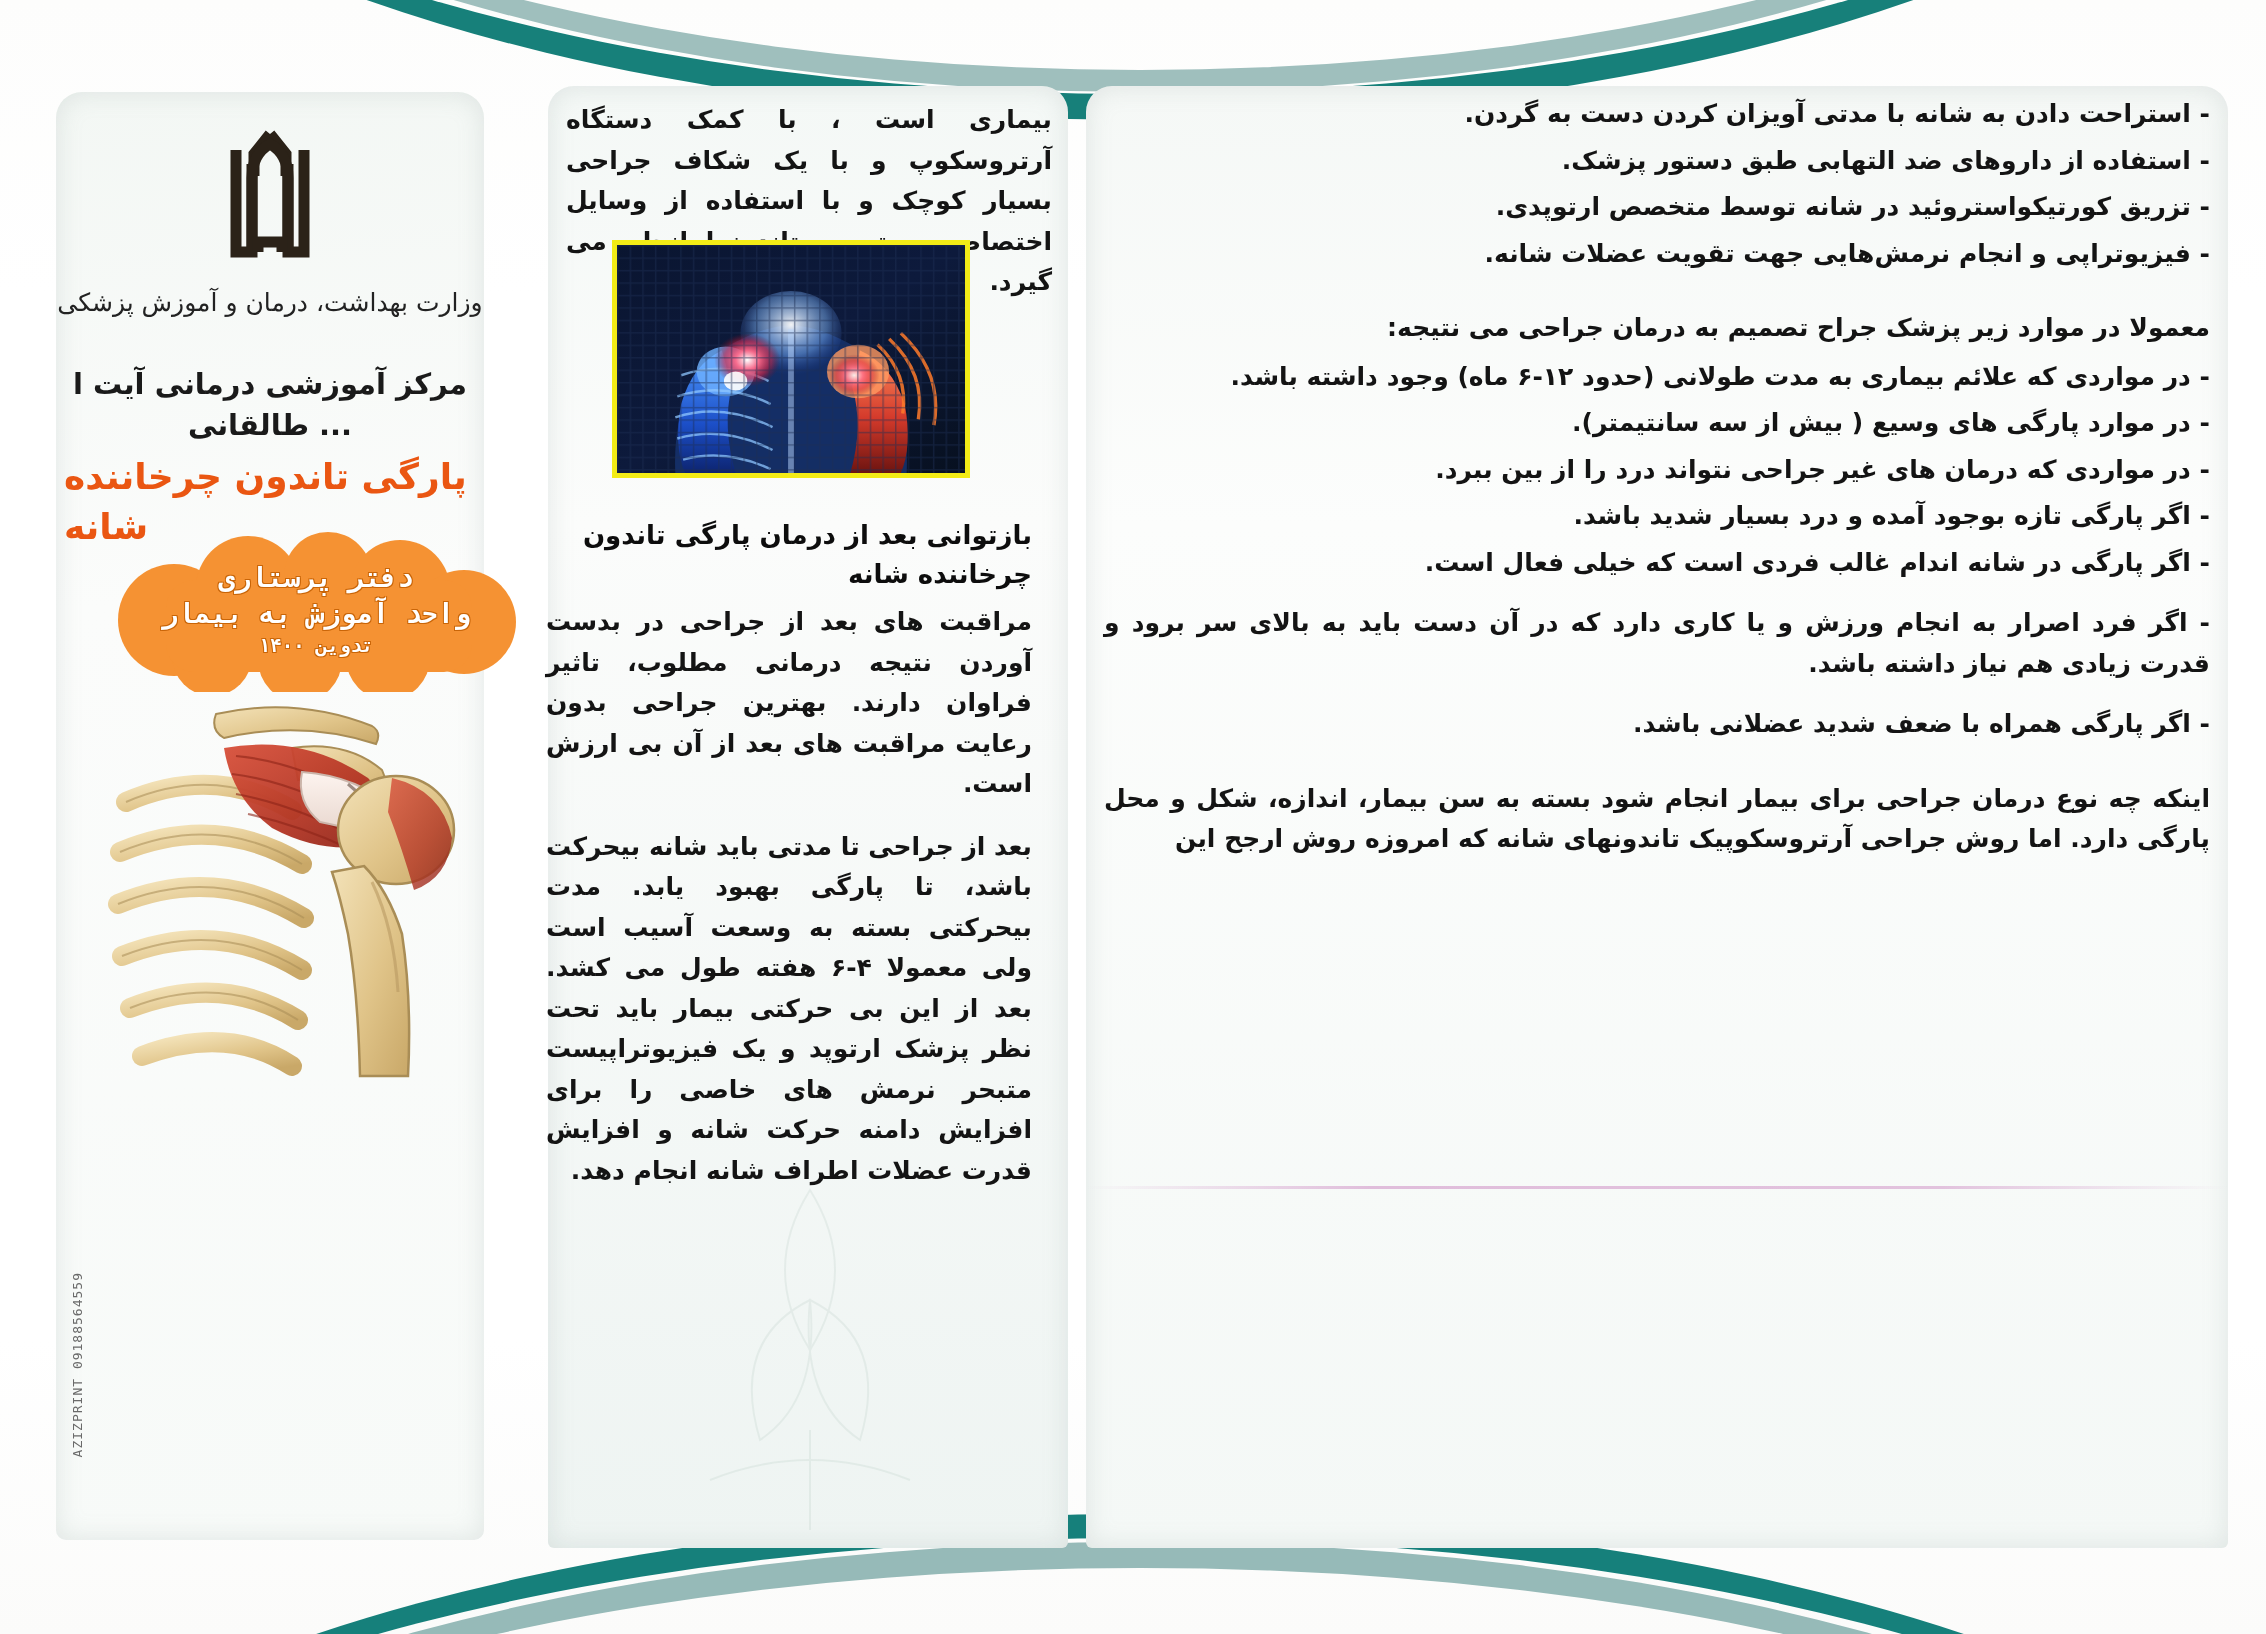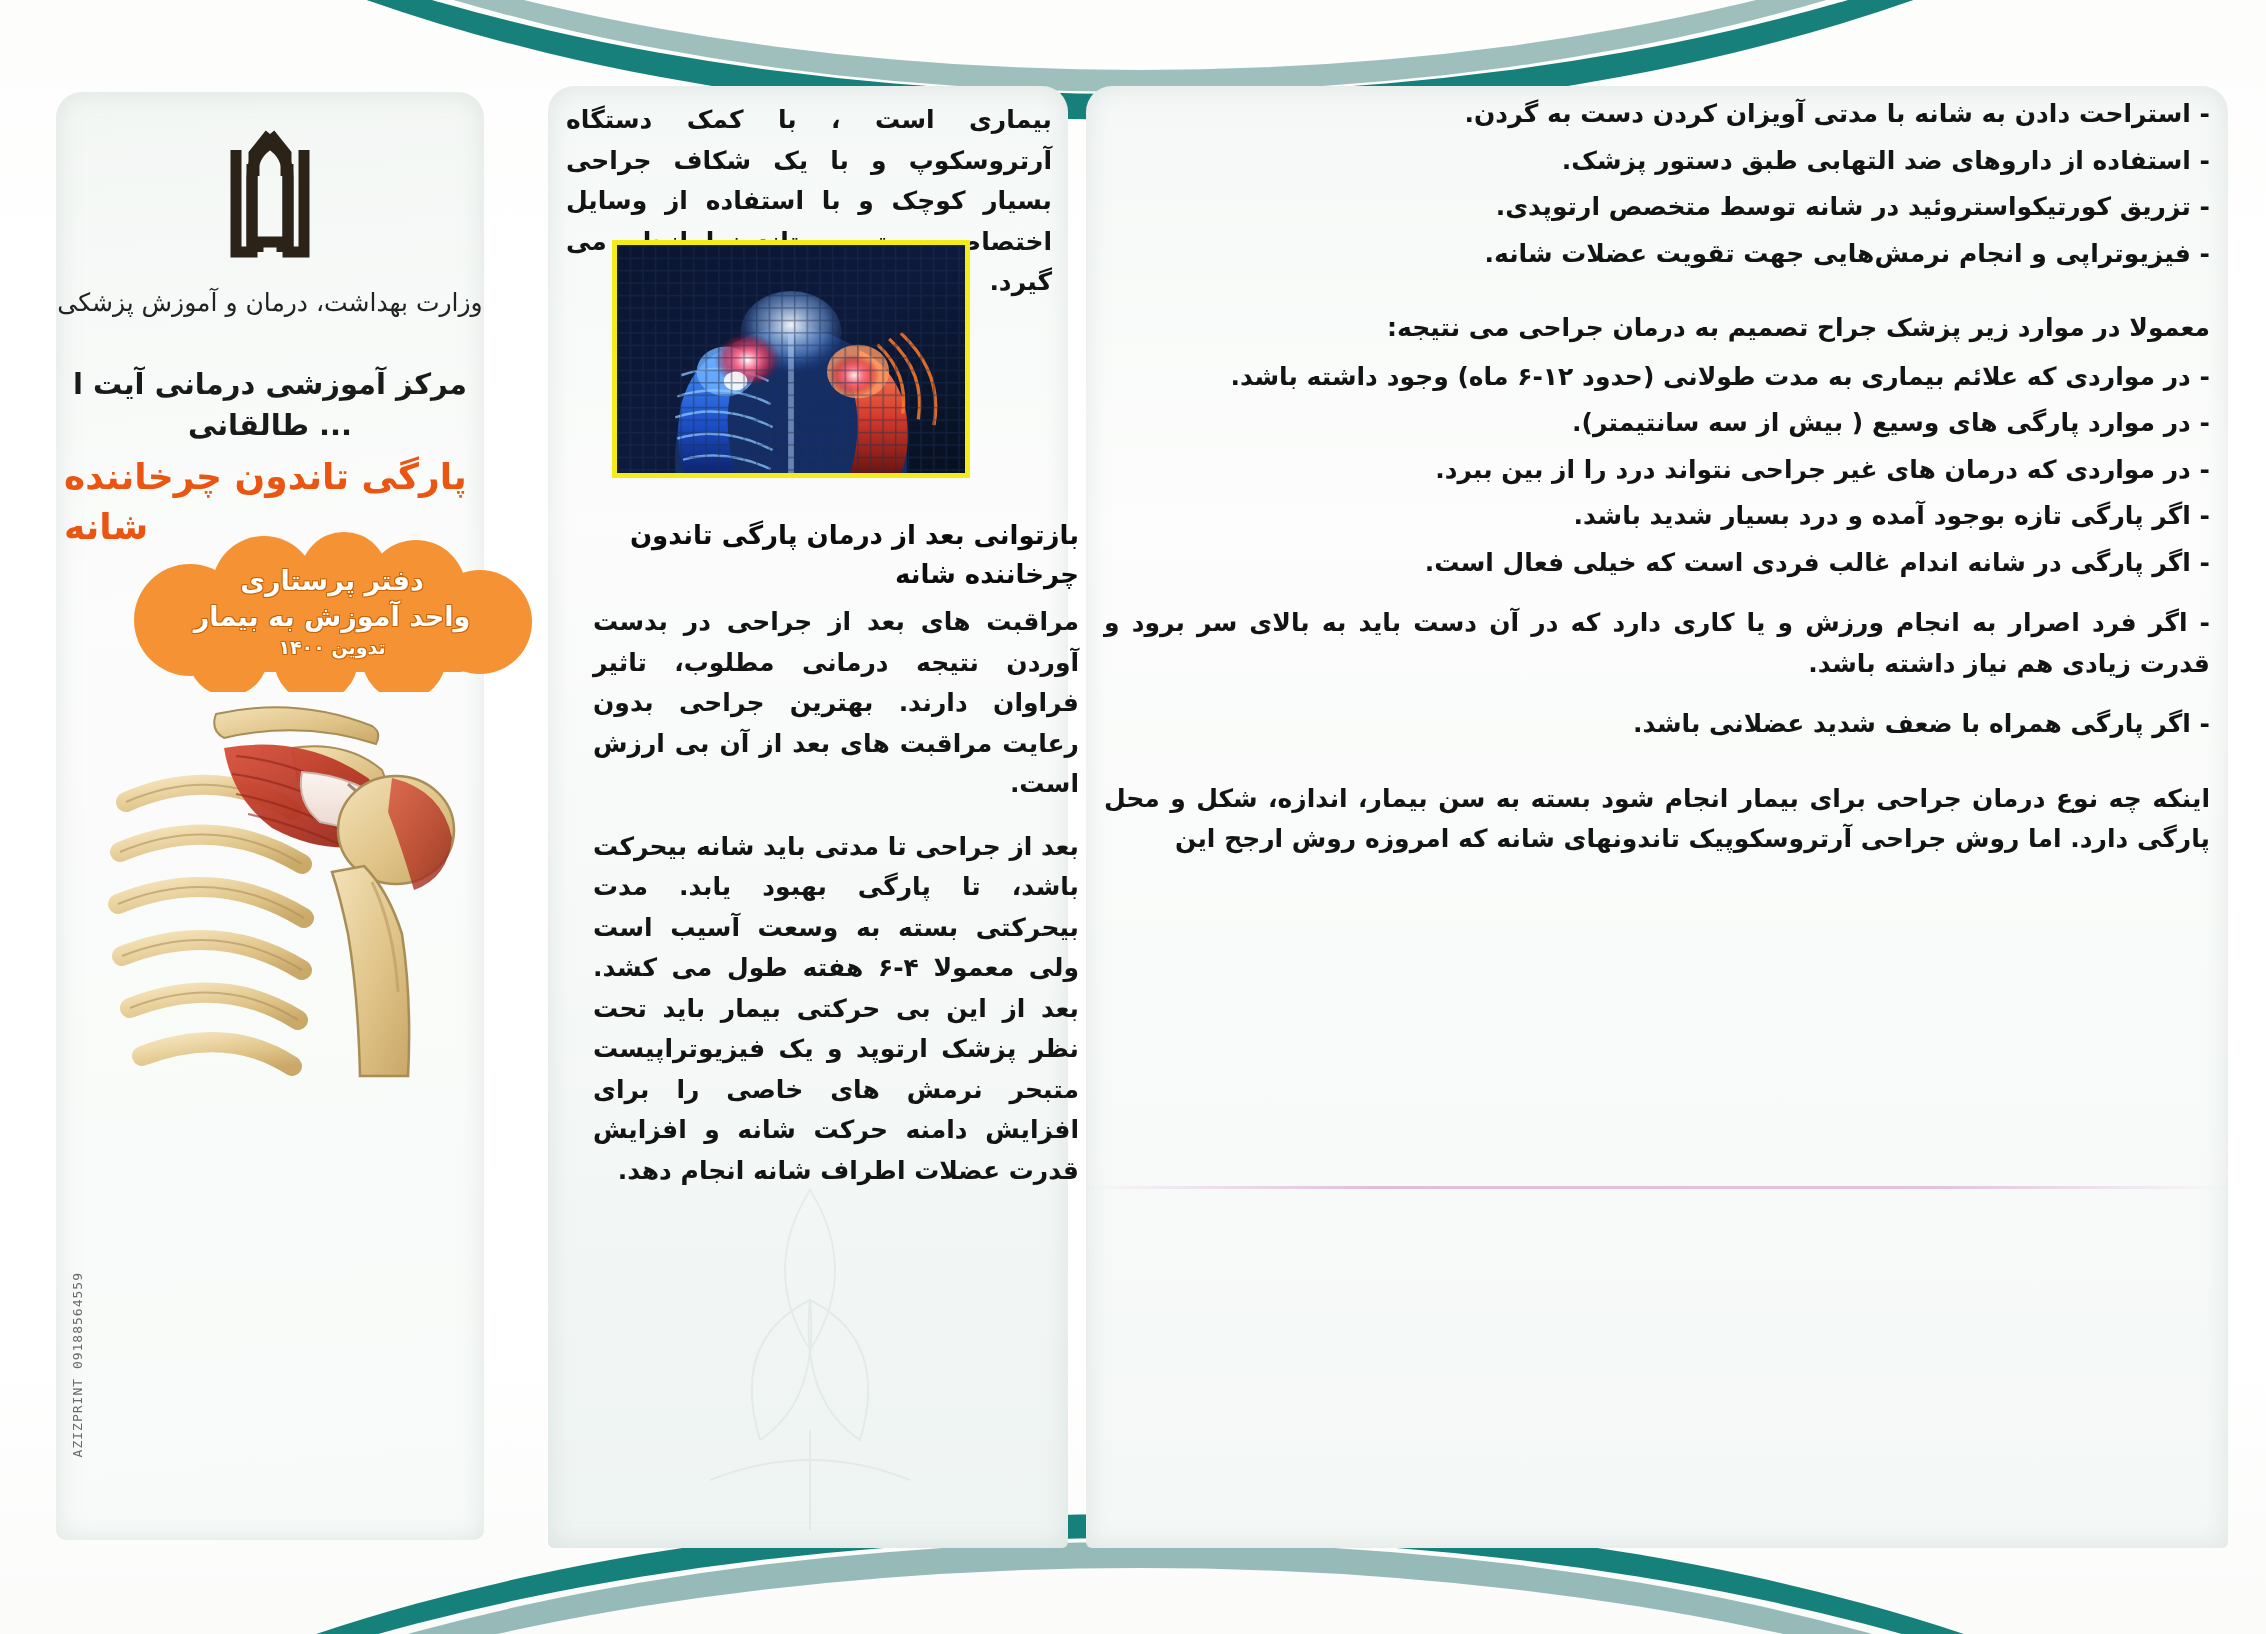--- a/index.html
+++ b/index.html
@@ -120,24 +120,25 @@
     font-size: 36px;
     font-weight: bold;
     color: #ea5612;
     direction: rtl;
     line-height: 1.4;
   }
 
   
   .cloud-badge {
     position: absolute;
-    left: 76px;
+    left: 60px;
     top: 440px;
     width: 400px;
     height: 160px;
+    font-family: Liberation Mono, monospace;
   }
   .cloud-badge svg { position:absolute; inset:0; width:100%; height:100%; }
   .cloud-text {
     position: absolute;
     inset: 0;
     display: flex;
     flex-direction: column;
     align-items: center;
     justify-content: center;
     direction: rtl;
@@ -177,21 +178,21 @@
   }
 
   
   .col-text {
     position: absolute;
     direction: rtl;
     text-align: justify;
     color: #111;
   }
   .col-mid-top  { left: 566px;  top: 100px; width: 486px; }
-  .col-mid-bot  { left: 546px;  top: 516px; width: 486px; margin-left: 47px; }
+  .col-mid-bot  { left: 546px;  top: 516px; width: 486px; }
   .col-right    { left: 1104px; top: 94px;  width: 1106px; }
 
   .para {
     font-size: 25px;
     line-height: 1.62;
     font-weight: bold;
     margin: 0 0 8px 0;
     color: #141414;
   }
   .heading {

